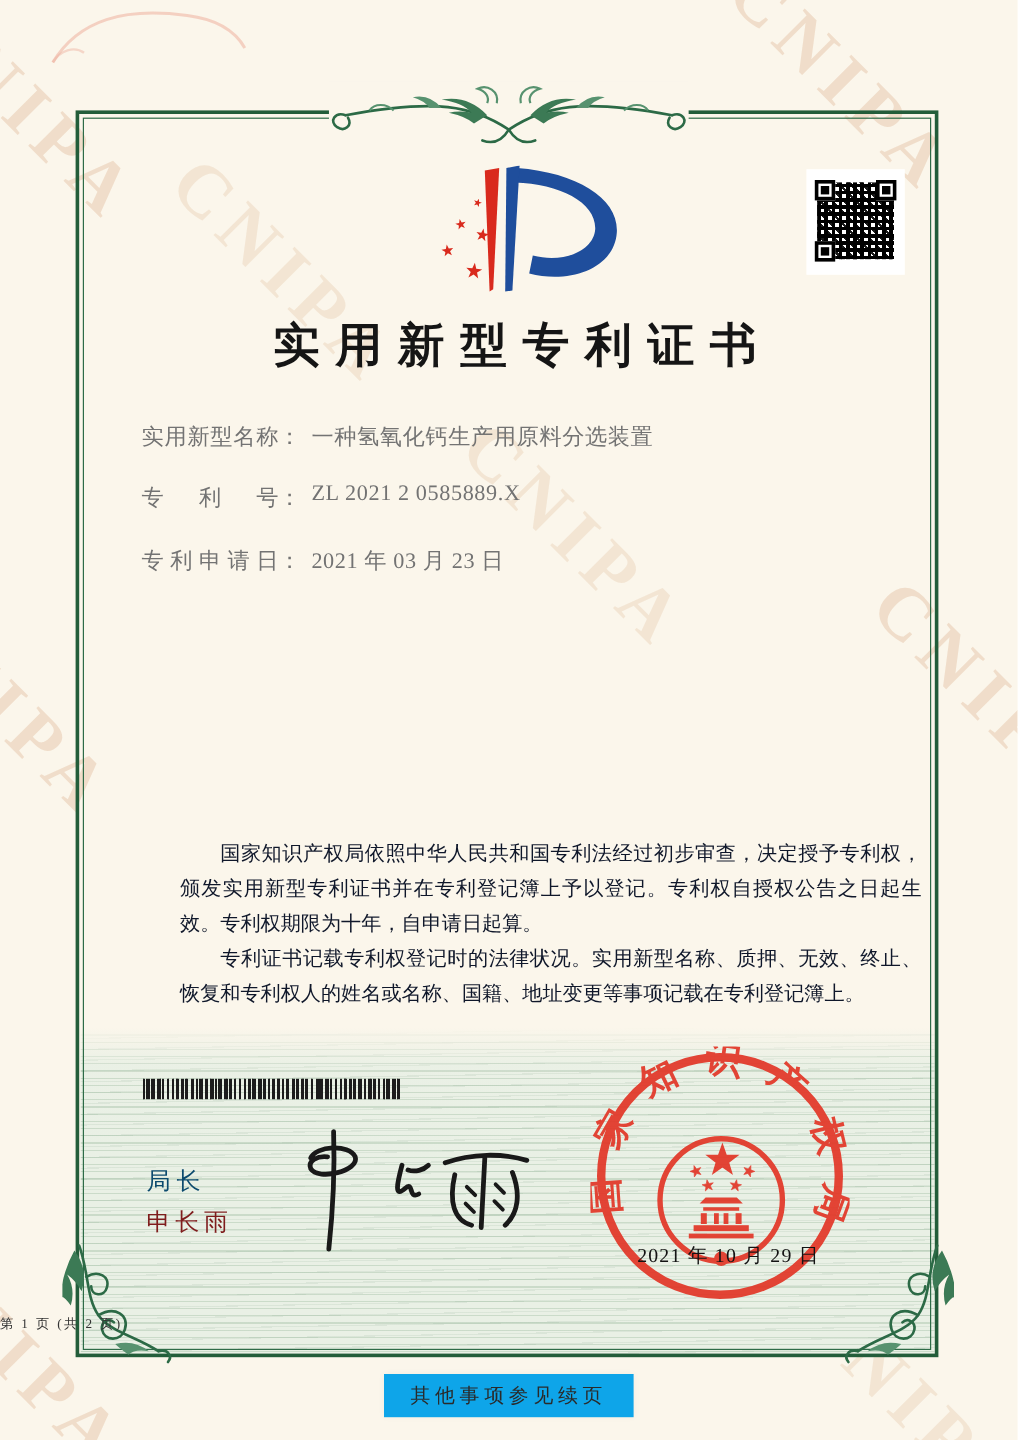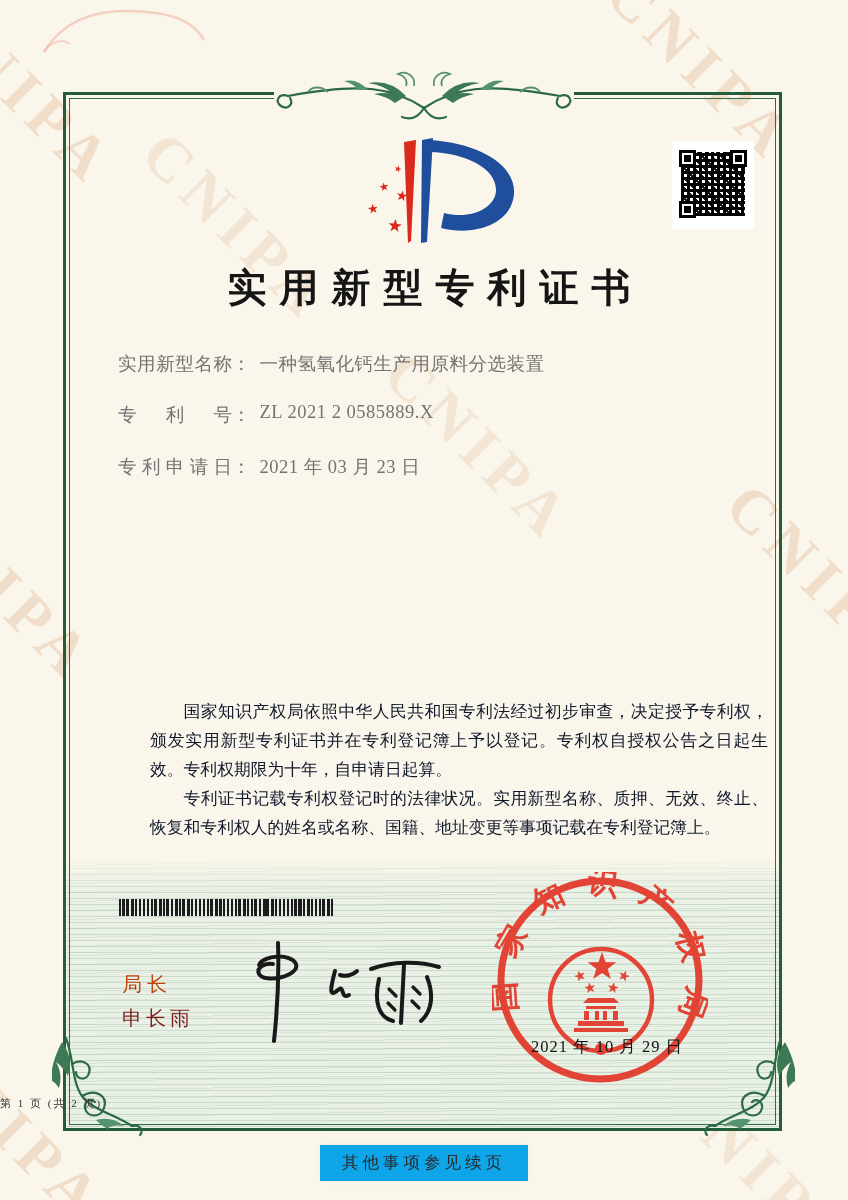--- a/index.html
+++ b/index.html
@@ -60,21 +60,21 @@
   
   .paras{position:absolute;left:118px;top:697px;width:618px;z-index:2;
     font-size:16.8px;line-height:29px;text-align:justify;color:#0f172a;margin-left:32px;}
   .paras p{margin:0;text-indent:2em;}
   
   .barcode{position:absolute;left:119px;top:899px;width:216px;height:17px;z-index:2;
     background-image:
       repeating-linear-gradient(90deg,#1c1c1c 0 2px,transparent 2px 4px),
       repeating-linear-gradient(90deg,#1c1c1c 0 1px,transparent 1px 7px),
       repeating-linear-gradient(90deg,transparent 0 3px,#1c1c1c 3px 4px,transparent 4px 11px);}
-  .signer-title{position:absolute;left:122px;top:971px;font-size:20px;letter-spacing:5px;z-index:3;color:#c2410c;text-align:center;}
+  .signer-title{position:absolute;left:122px;top:971px;font-size:20px;letter-spacing:5px;z-index:3;color:#0c4a6e;text-align:center;}
   .signer-name{position:absolute;left:122px;top:1005px;font-size:20px;letter-spacing:4px;z-index:3;color:#7f1d1d;}
   .signature{position:absolute;left:243px;top:933px;z-index:3;}
   .seal{position:absolute;left:492px;top:872px;z-index:2;opacity:.93;}
   .seal-date{position:absolute;left:512px;top:1036px;width:190px;text-align:center;z-index:3;
     font-size:16.5px;letter-spacing:1px;color:#131313;}
   .page-info{position:absolute;left:0;top:1096px;width:100%;text-align:left;z-index:2;
     font-size:11px;letter-spacing:2px;color:#333;}
   .note{position:absolute;left:0;top:1145px;width:100%;text-align:center;z-index:2;}
   .note span{display:inline-block;background:#0ea5e9;padding:7px 22px;font-size:16.5px;letter-spacing:4px;color:#2a2a2a;
     box-shadow:0 0 6px rgba(0,0,0,.04);}

